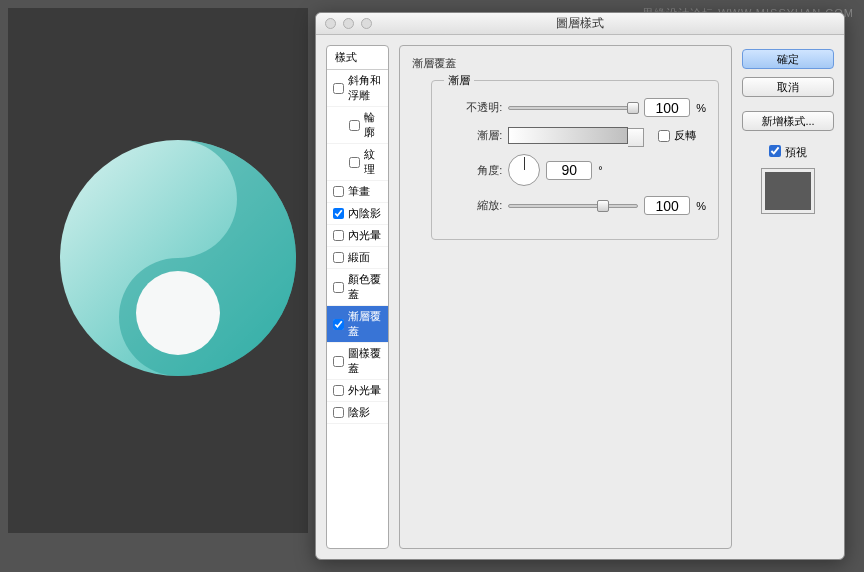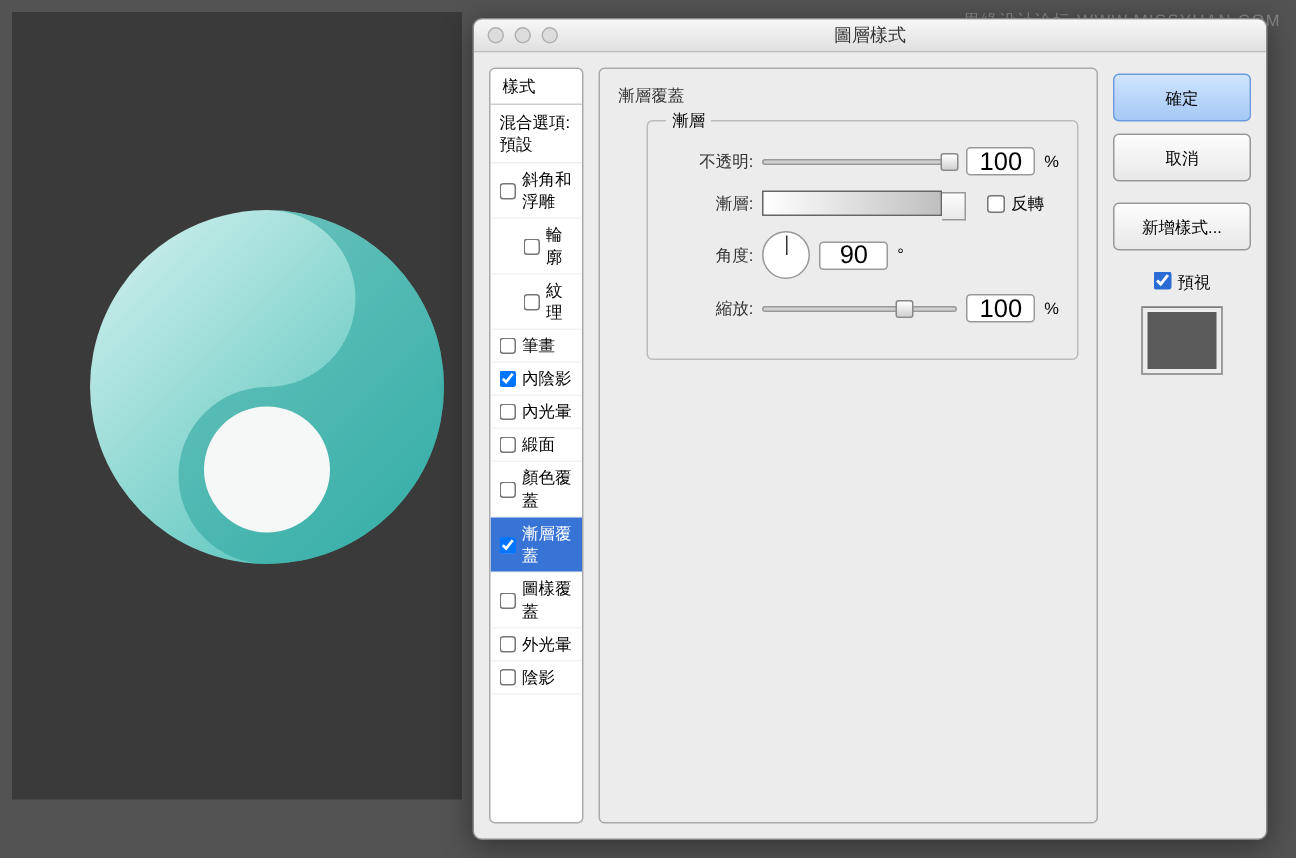--- a/index.html
+++ b/index.html
@@ -40,30 +40,30 @@
 .fieldset legend { font-size: 11px; padding: 0 4px; }
 .row { display: flex; align-items: center; margin-bottom: 10px; gap: 6px; }
 .row-label { width: 58px; text-align: right; font-size: 11px; color: #333; }
 .select {
   height: 19px; background: linear-gradient(#fdfdfd,#e8e8e8); border: 1px solid #999; border-radius: 3px;
   font-size: 11px; padding: 0 18px 0 6px; position: relative; display: inline-flex; align-items: center;
 }
 .select::after { content:""; position:absolute; right:5px; top:50%; transform:translateY(-50%); width:0; height:0; border-left:3px solid transparent; border-right:3px solid transparent; border-top:4px solid #333; }
 .slider { height: 4px; background: #d0d0d0; border: 1px solid #999; border-radius: 2px; position: relative; }
 .slider-thumb { position: absolute; top: -5px; width: 12px; height: 12px; background: linear-gradient(#fff,#d0d0d0); border: 1px solid #888; border-radius: 2px; }
-.num-input { width: 46px; height: 19px; border: 1px solid #999; border-radius: 3px; background: #fff; font-size: 17px; text-align: center; }
+.num-input { width: 46px; height: 19px; border: 1px solid #999; border-radius: 3px; background: #fff; font-size: 14px; text-align: center; }
 .cb { display:inline-flex; align-items:center; gap:4px; font-size:11px; }
 .cb input { width:12px; height:12px; }
 .angle-dial { width: 32px; height: 32px; border: 1px solid #999; border-radius: 50%; background: #fff; position: relative; display:inline-block; }
 .angle-dial::after { content:""; position:absolute; left:50%; top:2px; width:1px; height:13px; background:#333; transform-origin: bottom center; }
 .gradient-swatch { width: 120px; height: 17px; border: 1px solid #666; background: linear-gradient(90deg,#fff,#bfbfbf); position:relative; }
 .gradient-swatch::after { content:""; position:absolute; right:-17px; top:0; width:15px; height:17px; border:1px solid #999; border-left:none; background:linear-gradient(#fdfdfd,#e8e8e8); }
 
 .btn {
-  display:block; width: 92px; height: 32px; margin: 4px 0; font-size: 11px;
+  display:block; width: 92px; height: 20px; margin: 4px 0; font-size: 11px;
   background: linear-gradient(#fdfdfd,#e8e8e8); border: 1px solid #999; border-radius: 4px; cursor: default;
 }
 .btn.primary { background: linear-gradient(#cfe4ff,#a5c9f5); border-color:#6a9adf; }
 .btn-row { display:flex; gap:8px; justify-content:center; margin-top:16px; }
 .btn-row .btn { width: 100px; }
 
 .right-col { width: 108px; padding: 10px 10px 0 0; display:flex; flex-direction:column; align-items:center; }
 .preview-check { display:flex; align-items:flex-start; gap:4px; font-size:11px; margin-top:10px; }
 .preview-check input { width:12px; height:12px; accent-color:#2b6cd4; }
 .preview-swatch { width: 54px; height: 46px; margin-top: 8px; border: 1px solid #999; background: #5a5a5a; box-shadow: inset 0 0 0 3px #ececec; }
@@ -95,21 +95,20 @@
       <span></span>
       <span></span>
       <span></span>
     </div>
     <div class="dialog-title">圖層樣式</div>
   </div>
 
   <div class="dialog-body">
     <div class="styles-panel">
       <div class="styles-header">樣式</div>
-      <div class="blend-opts">混合選項: 預設</div>
       <div id="styles-list">
           <div class="style-item">
             <input type="checkbox" style="">
             <span>斜角和浮雕</span>
           </div>
           <div class="style-item" style="padding-left: 22px;">
             <input type="checkbox" style="">
             <span>輪廓</span>
           </div>
           <div class="style-item" style="padding-left: 22px;">

